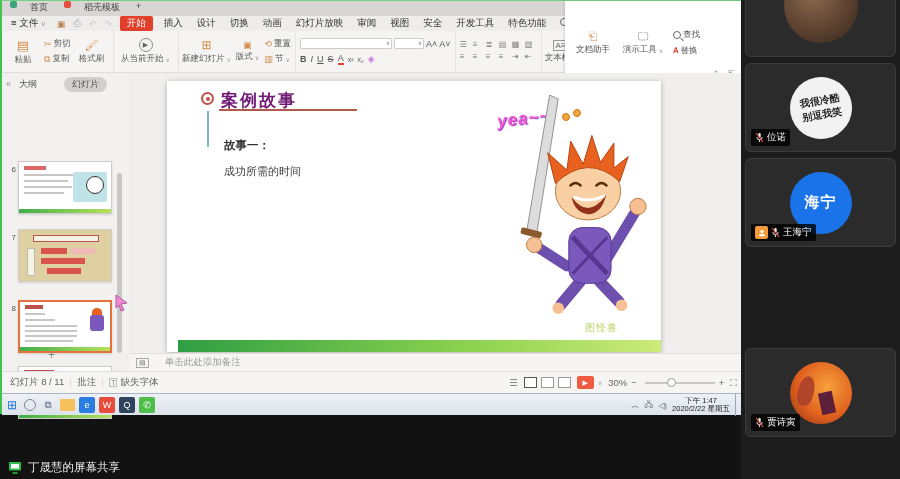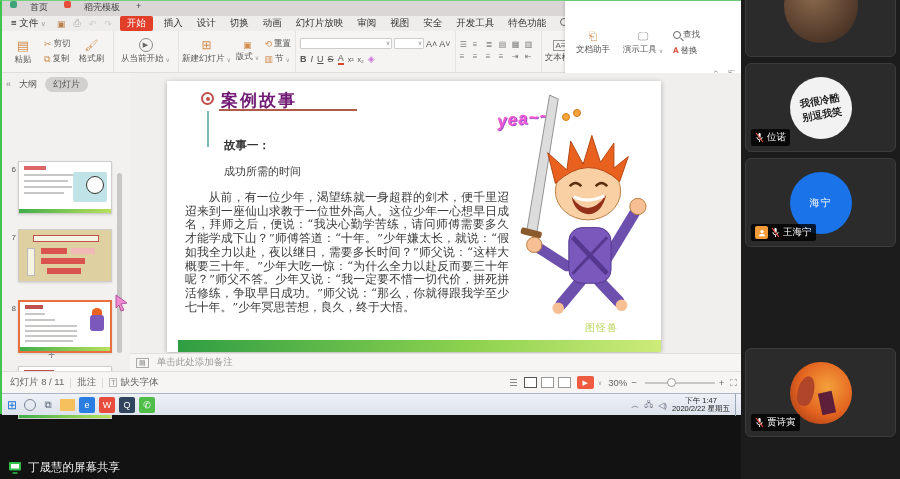--- a/index.html
+++ b/index.html
@@ -31,21 +31,21 @@
   .parag{display:grid;grid-template-columns:repeat(6,12px);grid-auto-rows:11px;gap:1px;color:#777;font-size:8px;align-content:center;}
 
   
   #overlay{left:563px;top:0;width:178px;height:93px;background:#fff;box-shadow:-1px 0 3px rgba(0,0,0,.12);}
   #overlay-tools{position:absolute;left:8px;top:22px;right:4px;height:40px;display:flex;align-items:center;gap:8px;font-size:8.5px;color:#555;}
   #toast{left:548px;top:95px;width:193px;height:16px;background:#eef0f4;color:#8a93a3;font-size:9.5px;display:flex;align-items:center;justify-content:center;}
 
   
   #panel{left:0;top:72px;width:128px;height:280px;background:#f2f1f0;}
   #panel-tabs{position:absolute;left:0;top:3px;width:100%;height:16px;display:flex;align-items:center;gap:8px;font-size:9px;color:#555;padding-left:4px;}
-  .pill{background:#d2d0cf;border-radius:8px;padding:1px 8px;}
+  .pill{background:#d2d0cf;border-radius:8px;padding:1px 8px;margin-left:19px;}
   .thumb{position:absolute;left:16px;width:94px;height:53px;background:#fff;border:1px solid #cfcdcc;box-shadow:0 1px 2px rgba(0,0,0,.12);overflow:hidden;}
   .thumb.sel{border:2px solid #e8703f;}
   .tnum{position:absolute;left:4px;width:10px;font-size:8px;color:#555;text-align:right;}
   .gbar{position:absolute;left:0;bottom:0;width:100%;height:4px;background:linear-gradient(90deg,#3fae49,#b8e05e);}
   .tline{position:absolute;height:2px;background:#c9c7c6;}
   #pscroll{left:115px;top:100px;width:5px;height:180px;background:#c9c7c6;border-radius:3px;}
 
   
   #slidebg{left:128px;top:72px;width:613px;height:280px;background:#f0efee;}
   #slide{left:165px;top:80px;width:494px;height:271px;background:#fff;box-shadow:0 1px 5px rgba(0,0,0,.28);}
@@ -58,21 +58,21 @@
   #story-sub{left:57px;top:83px;font-size:11px;color:#3a3a3a;}
   #story-body{left:18px;top:110px;width:324px;font-size:11.8px;line-height:13.7px;color:#3a3a3a;text-align:justify;text-indent:2em;font-family:"DejaVu Serif","Liberation Serif",serif;}
   #slide-gbar{left:11px;bottom:0;width:483px;height:12px;background:linear-gradient(90deg,#2f9e43,#8cd24e 60%,#cdeB7a);}
   #cheer{left:330px;top:28px;font-size:17px;font-weight:bold;font-style:italic;color:#f25ad2;text-shadow:1px 1px 0 #a04ecf;transform:rotate(-6deg);letter-spacing:1px;}
   .cheer-dot{width:8px;height:8px;border-radius:50%;background:#f5a33c;border:1px solid #d07a1a;}
   #watermark{left:418px;top:240px;font-size:10px;color:#a9c93a;opacity:.8;letter-spacing:1px;}
   #cartoon{left:325px;top:10px;}
   #cursor{left:112px;top:293px;}
 
   
-  #notes{left:128px;top:352px;width:613px;height:18px;background:#f6f5f4;border-top:1px solid #e2e0df;display:flex;align-items:center;gap:8px;padding-left:6px;font-size:9.5px;color:#9a9a9a;}
+  #notes{left:128px;top:352px;width:613px;height:18px;background:#f6f5f4;border-top:1px solid #e2e0df;display:flex;align-items:center;gap:16px;padding-left:6px;font-size:9.5px;color:#9a9a9a;}
   #addslide{left:46px;top:347px;font-size:12px;color:#888;}
   #statusbar{left:0;top:370px;width:741px;height:22px;background:#f6f5f4;border-top:1px solid #e0dedd;display:flex;align-items:center;font-size:9.5px;color:#666;}
   .sb-sep{width:1px;height:10px;background:#ddd;margin:0 6px;}
   .viewic{width:13px;height:11px;border:1px solid #999;margin:0 2px;background:#fff;}
   .viewic.sel{border:1.5px solid #555;}
   #playbtn{width:17px;height:13px;background:#ef5b41;border-radius:2px;color:#fff;font-size:7px;display:flex;align-items:center;justify-content:center;margin:0 4px;}
   #zslider{width:70px;height:2px;background:#c9c7c6;position:relative;margin:0 4px;}
   #zknob{position:absolute;left:22px;top:-4px;width:9px;height:9px;border:1px solid #999;border-radius:50%;background:#fdfdfd;}
 
   
@@ -337,21 +337,20 @@
     <div id="addslide" class="abs">+</div>
 
     <div id="slidebg" class="abs"></div>
     <div id="slide" class="abs">
       <div id="title-icon" class="abs"></div>
       <div id="title-vline" class="abs"></div>
       <div id="slide-title" class="abs">案例故事</div>
       <div id="title-underline" class="abs"></div>
       <div id="story-label" class="abs">故事一：</div>
       <div id="story-sub" class="abs">成功所需的时间</div>
-      <div id="story-body" class="abs">从前，有一位少年，渴望练就一身超群的剑术，便千里迢迢来到一座仙山求教于一位世外高人。这位少年一心想早日成名，拜师之后，便说：“我决心勤学苦练，请问师傅需要多久才能学成下山？”师傅答道：“十年。”少年嫌太长，就说：“假如我全力以赴，夜以继日，需要多长时间？”师父说：“这样大概要三十年。”少年大吃一惊：“为什么全力以赴反而要三十年呢？”师父不答。少年又说：“我一定要不惜一切代价，拼死拼活修练，争取早日成功。”师父说：“那么，你就得跟我学至少七十年。”少年冥思苦想，良久，终于大悟。</div>
       <div id="cheer" class="abs">yea~~</div>
       <div class="abs cheer-dot" style="left:395px;top:32px"></div>
       <div class="abs cheer-dot" style="left:406px;top:28px"></div>
       <div id="watermark" class="abs">图怪兽</div>
 
       <svg id="cartoon" class="abs" width="168" height="230" viewBox="0 0 175 235">
         <polygon points="60,2 69,6 46,150 36,145" fill="#dcdcdc" stroke="#8f8f8f" stroke-width="1"></polygon>
         <rect x="30" y="142" width="22" height="7" rx="2" fill="#8a5a2d" transform="rotate(14 41 145)"></rect>
         <path d="M78 180 L50 162" stroke="#6d4fae" stroke-width="11" stroke-linecap="round"></path>
         <circle cx="44" cy="158" r="8" fill="#f6c094" stroke="#b97a3f"></circle>
@@ -445,21 +444,21 @@
             <rect x="4.5" y="1" width="3" height="6.5" rx="1.5" fill="#fff"></rect>
             <path d="M2.5 6.5a3.5 3.5 0 0 0 7 0" stroke="#fff" fill="none" stroke-width="1.2"></path>
             <line x1="6" y1="10.5" x2="6" y2="13" stroke="#fff" stroke-width="1.2"></line>
             <line x1="1.5" y1="1" x2="10.5" y2="13" stroke="#e84c3d" stroke-width="1.6"></line>
           </svg>
         <span>位诺</span>
       </div>
     </div>
 
     <div class="ptile" style="top:158px">
-      <div class="av" style="width:62px;height:62px;background:#1a73e8;display:flex;align-items:center;justify-content:center;color:#fff;font-size:10px;font-weight:normal;letter-spacing:1px">
+      <div class="av" style="width:62px;height:62px;background:#1a73e8;display:flex;align-items:center;justify-content:center;color:#fff;font-size:15px;font-weight:bold;letter-spacing:1px">
         <span>海宁</span>
       </div>
       <div class="pname">
         <span class="badge-orange">
           <svg width="8" height="8" viewBox="0 0 10 10">
               <circle cx="5" cy="3.2" r="2.1" fill="#fff"></circle>
               <path d="M1.3 9 a3.7 3 0 0 1 7.4 0 Z" fill="#fff"></path>
             </svg>
         </span>
         <svg width="9" height="11" viewBox="0 0 12 14">

